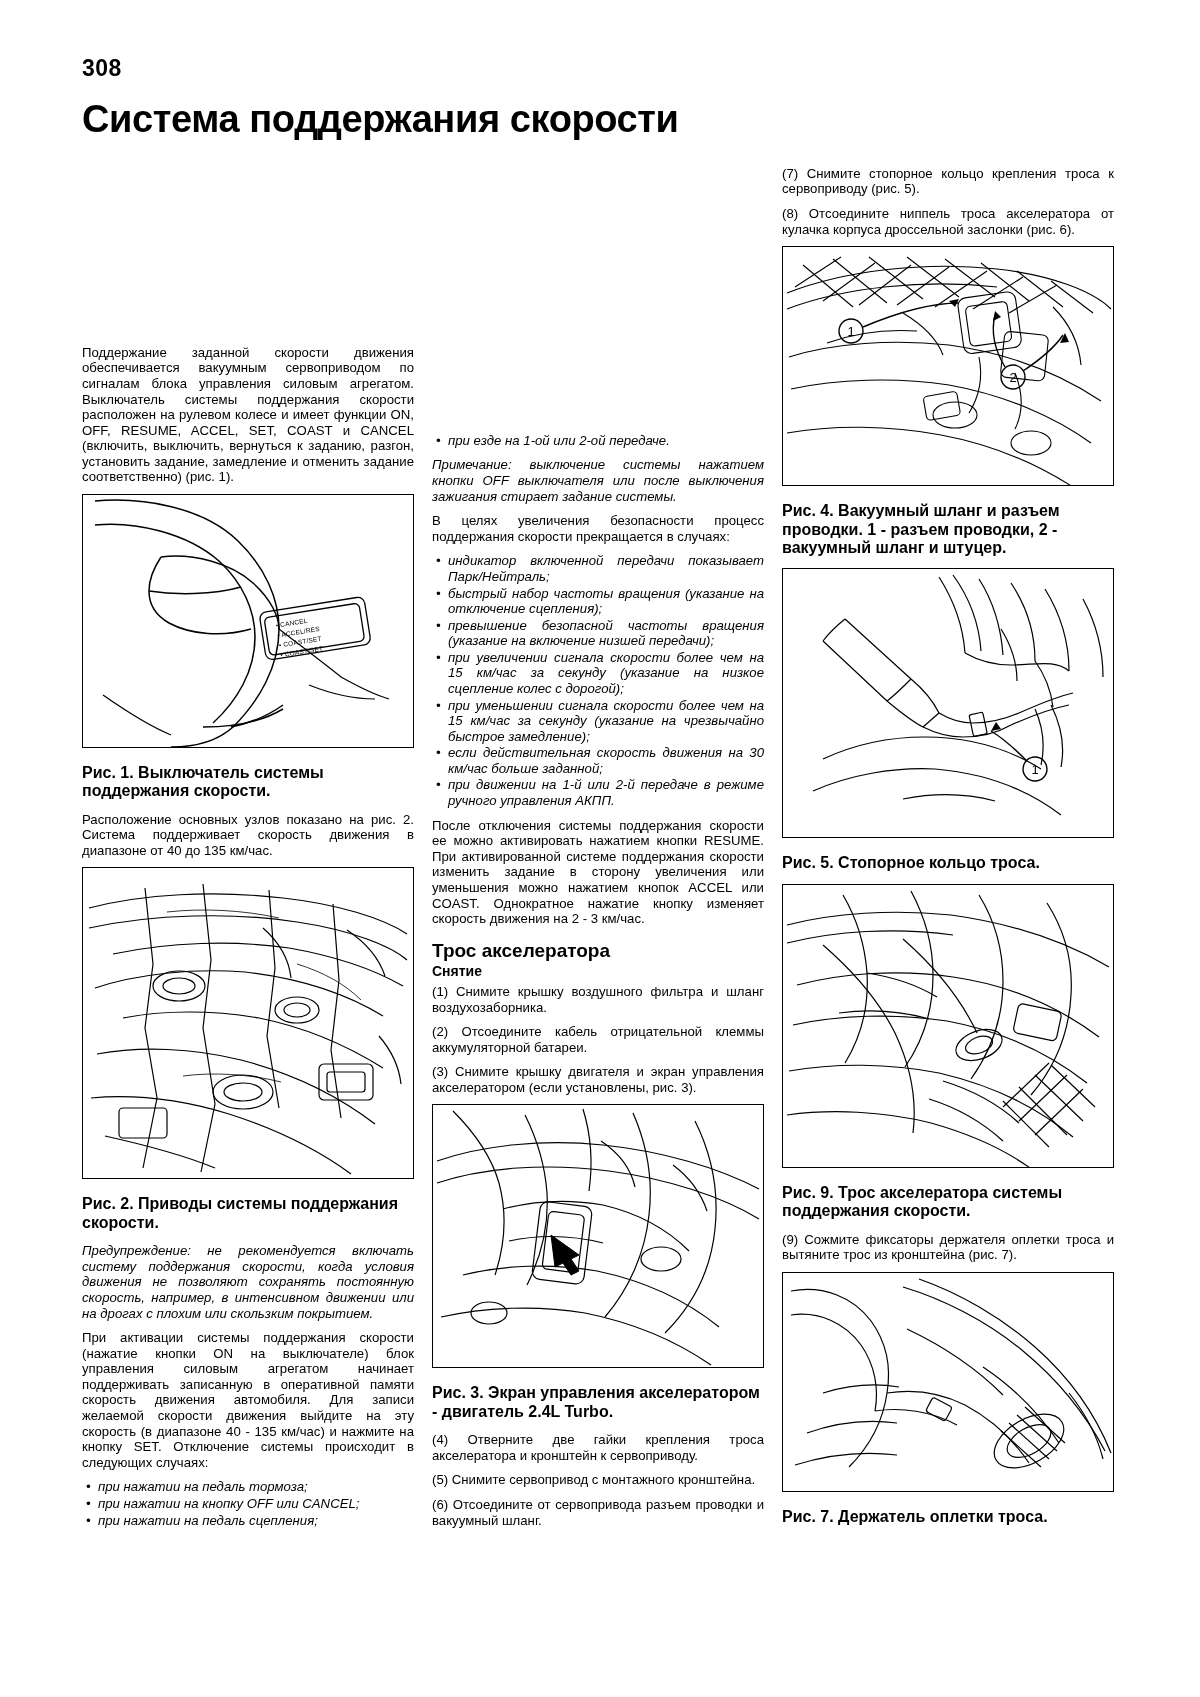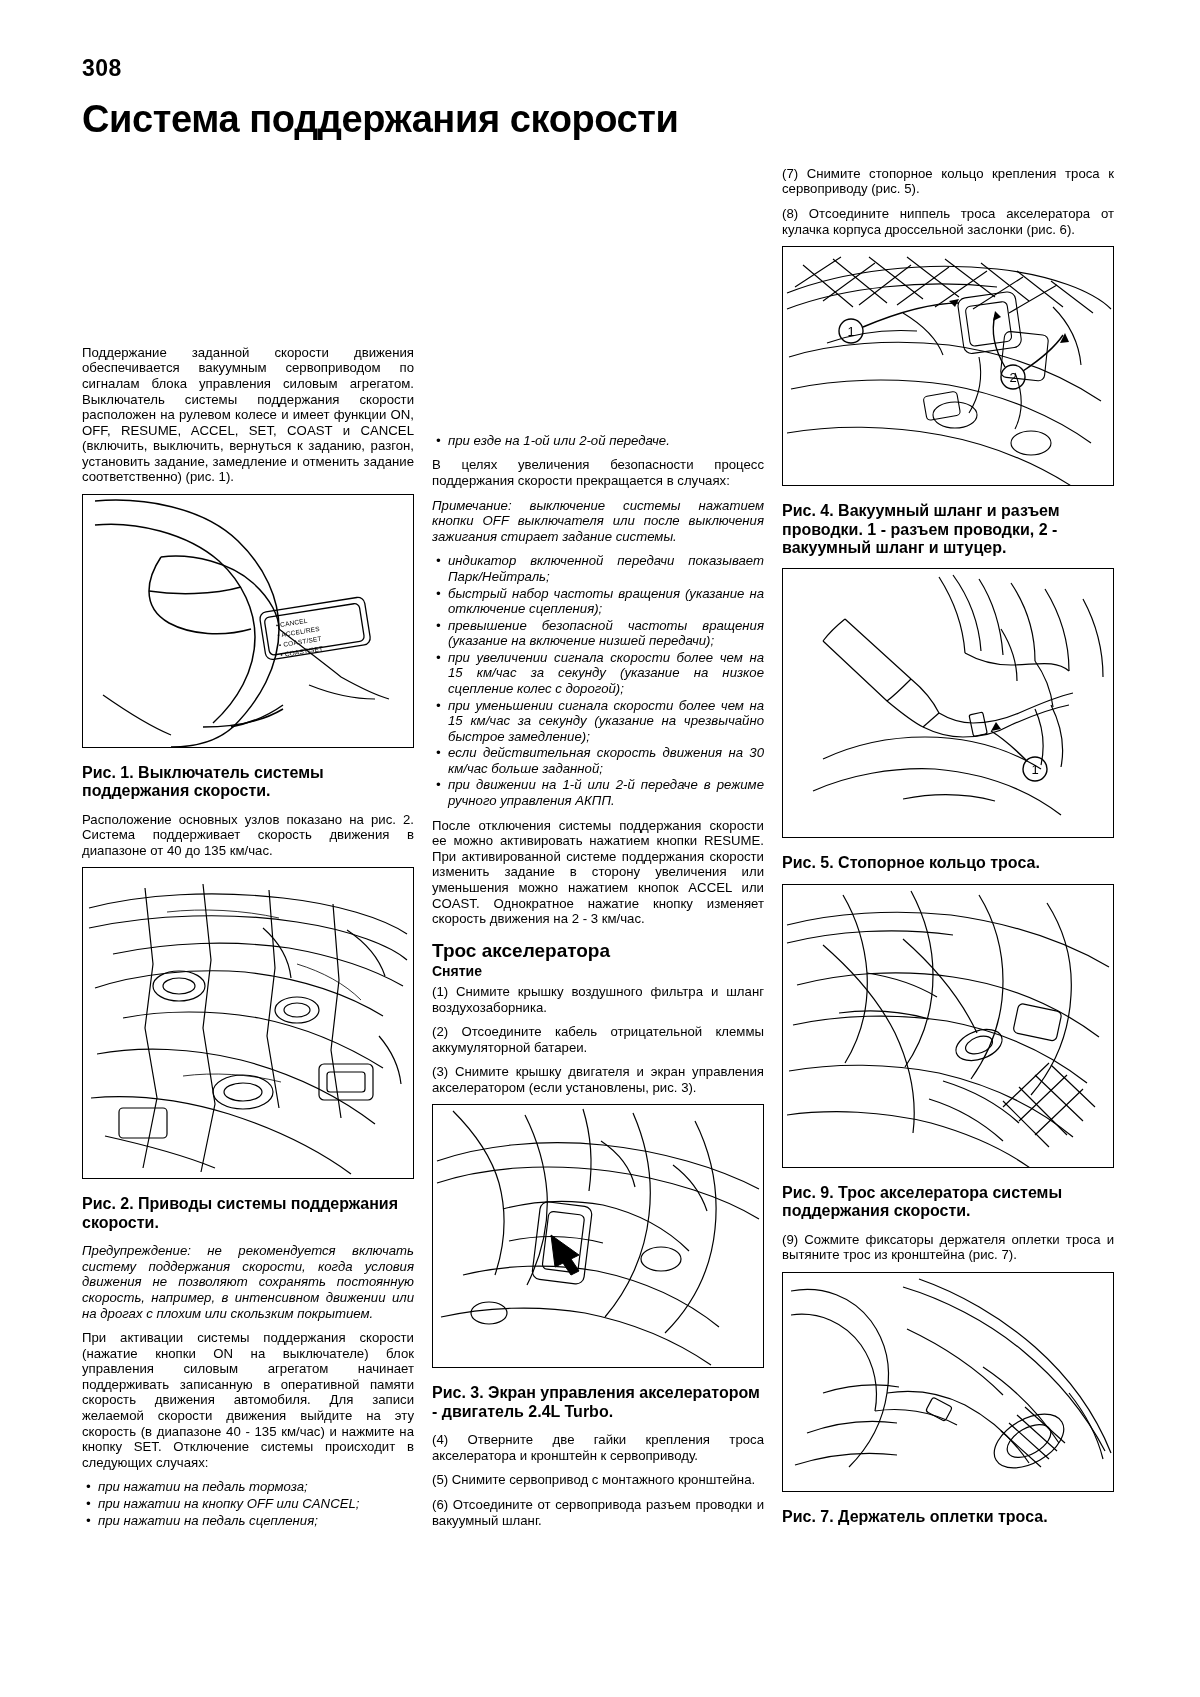--- a/index.html
+++ b/index.html
@@ -198,23 +198,23 @@
       </ul>
 
     </div>
 
     <div class="col">
 
       <ul class="bullets">
         <li>при езде на 1-ой или 2-ой передаче.</li>
       </ul>
 
+      <p class="para italic"><span class="lead-italic">Примечание:</span><span> выключение системы нажатием кнопки OFF выключателя или после выключения зажигания стирает задание системы.</span></p>
+
       <p class="para">В целях увеличения безопасности процесс поддержания скорости прекращается в случаях:</p>
-
-      <p class="para italic"><span class="lead-italic">Примечание:</span><span> выключение системы нажатием кнопки OFF выключателя или после выключения зажигания стирает задание системы.</span></p>
 
       <ul class="bullets">
         <li>индикатор включенной передачи показывает Парк/Нейтраль;</li>
         <li>быстрый набор частоты вращения (указание на отключение сцепления);</li>
         <li>превышение безопасной частоты вращения (указание на включение низшей передачи);</li>
         <li>при увеличении сигнала скорости более чем на 15 км/час за секунду (указание на низкое сцепление колес с дорогой);</li>
         <li>при уменьшении сигнала скорости более чем на 15 км/час за секунду (указание на чрезвычайно быстрое замедление);</li>
         <li>если действительная скорость движения на 30 км/час больше заданной;</li>
         <li>при движении на 1-й или 2-й передаче в режиме ручного управления АКПП.</li>
       </ul>

